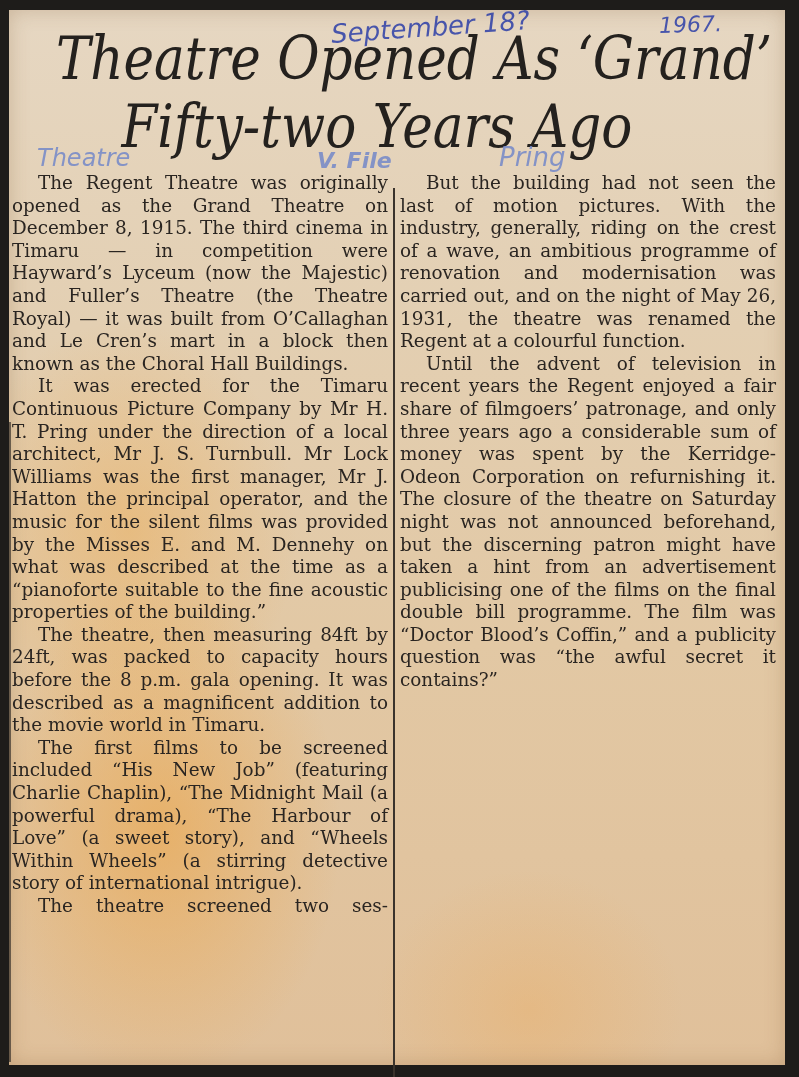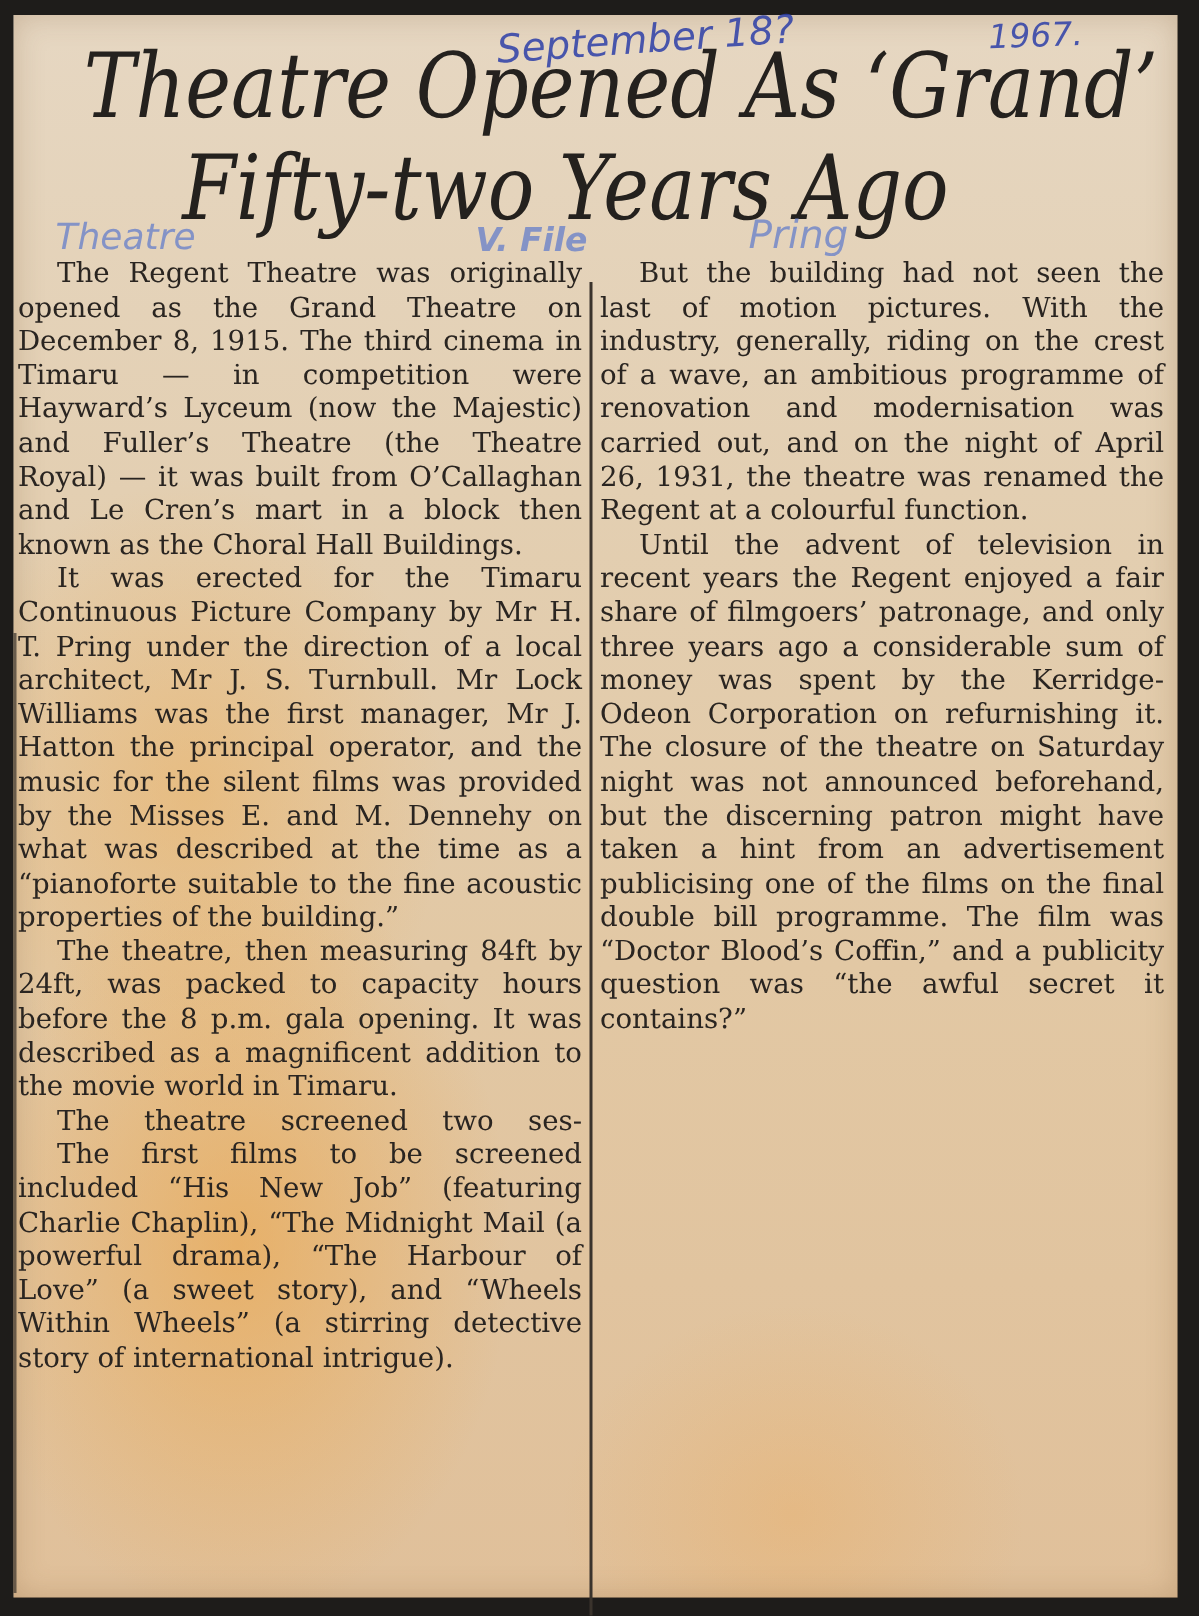--- a/index.html
+++ b/index.html
@@ -86,22 +86,22 @@
   <div class="handwriting hw-tag1">Theatre</div>
   <div class="handwriting hw-tag2">V. File</div>
   <div class="handwriting hw-tag3">Pring</div>
 
   <div class="columns">
     <div class="left-rule"></div>
     <div class="col left">
       <p>The Regent Theatre was originally opened as the Grand Theatre on December 8, 1915.  The third cinema in Timaru — in competition were Hayward’s Lyceum (now the Majestic) and Fuller’s Theatre (the Theatre Royal) — it was built from O’Callaghan and Le Cren’s mart in a block then known as the Choral Hall Buildings.</p>
       <p>It was erected for the Timaru Continuous Picture Company by Mr H. T. Pring under the direction of a local architect, Mr J. S. Turnbull.  Mr Lock Williams was the first manager, Mr J. Hatton the principal operator, and the music for the silent films was provided by the Misses E. and M. Dennehy on what was described at the time as a “pianoforte suitable to the fine acoustic properties of the building.”</p>
       <p>The theatre, then measuring 84ft by 24ft, was packed to capacity hours before the 8 p.m. gala opening.  It was described as a magnificent addition to the movie world in Timaru.</p>
+      <p>The first films to be screened included “His New Job” (featuring Charlie Chaplin), “The Midnight Mail (a powerful drama), “The Harbour of Love” (a sweet story), and “Wheels Within Wheels” (a stirring detective story of international intrigue).</p>
       <p style="text-align:justify;text-align-last:justify;">The theatre screened two ses-</p>
-      <p>The first films to be screened included “His New Job” (featuring Charlie Chaplin), “The Midnight Mail (a powerful drama), “The Harbour of Love” (a sweet story), and “Wheels Within Wheels” (a stirring detective story of international intrigue).</p>
     </div>
     <div class="col-rule"></div>
     <div class="col right">
-      <p>But the building had not seen the last of motion pictures. With the industry, generally, riding on the crest of a wave, an ambitious programme of renovation and modernisation was carried out, and on the night of April 26, 1931, the theatre was renamed the Regent at a colourful function.</p>
+      <p>But the building had not seen the last of motion pictures. With the industry, generally, riding on the crest of a wave, an ambitious programme of renovation and modernisation was carried out, and on the night of May 26, 1931, the theatre was renamed the Regent at a colourful function.</p>
       <p>Until the advent of television in recent years the Regent enjoyed a fair share of filmgoers’ patronage, and only three years ago a considerable sum of money was spent by the Kerridge-Odeon Corporation on refurnishing it.  The closure of the theatre on Saturday night was not announced beforehand, but the discerning patron might have taken a hint from an advertisement publicising one of the films on the final double bill programme. The film was “Doctor Blood’s Coffin,” and a publicity question was “the awful secret it contains?”</p>
     </div>
   </div>
 </div>
 
 </body></html>

